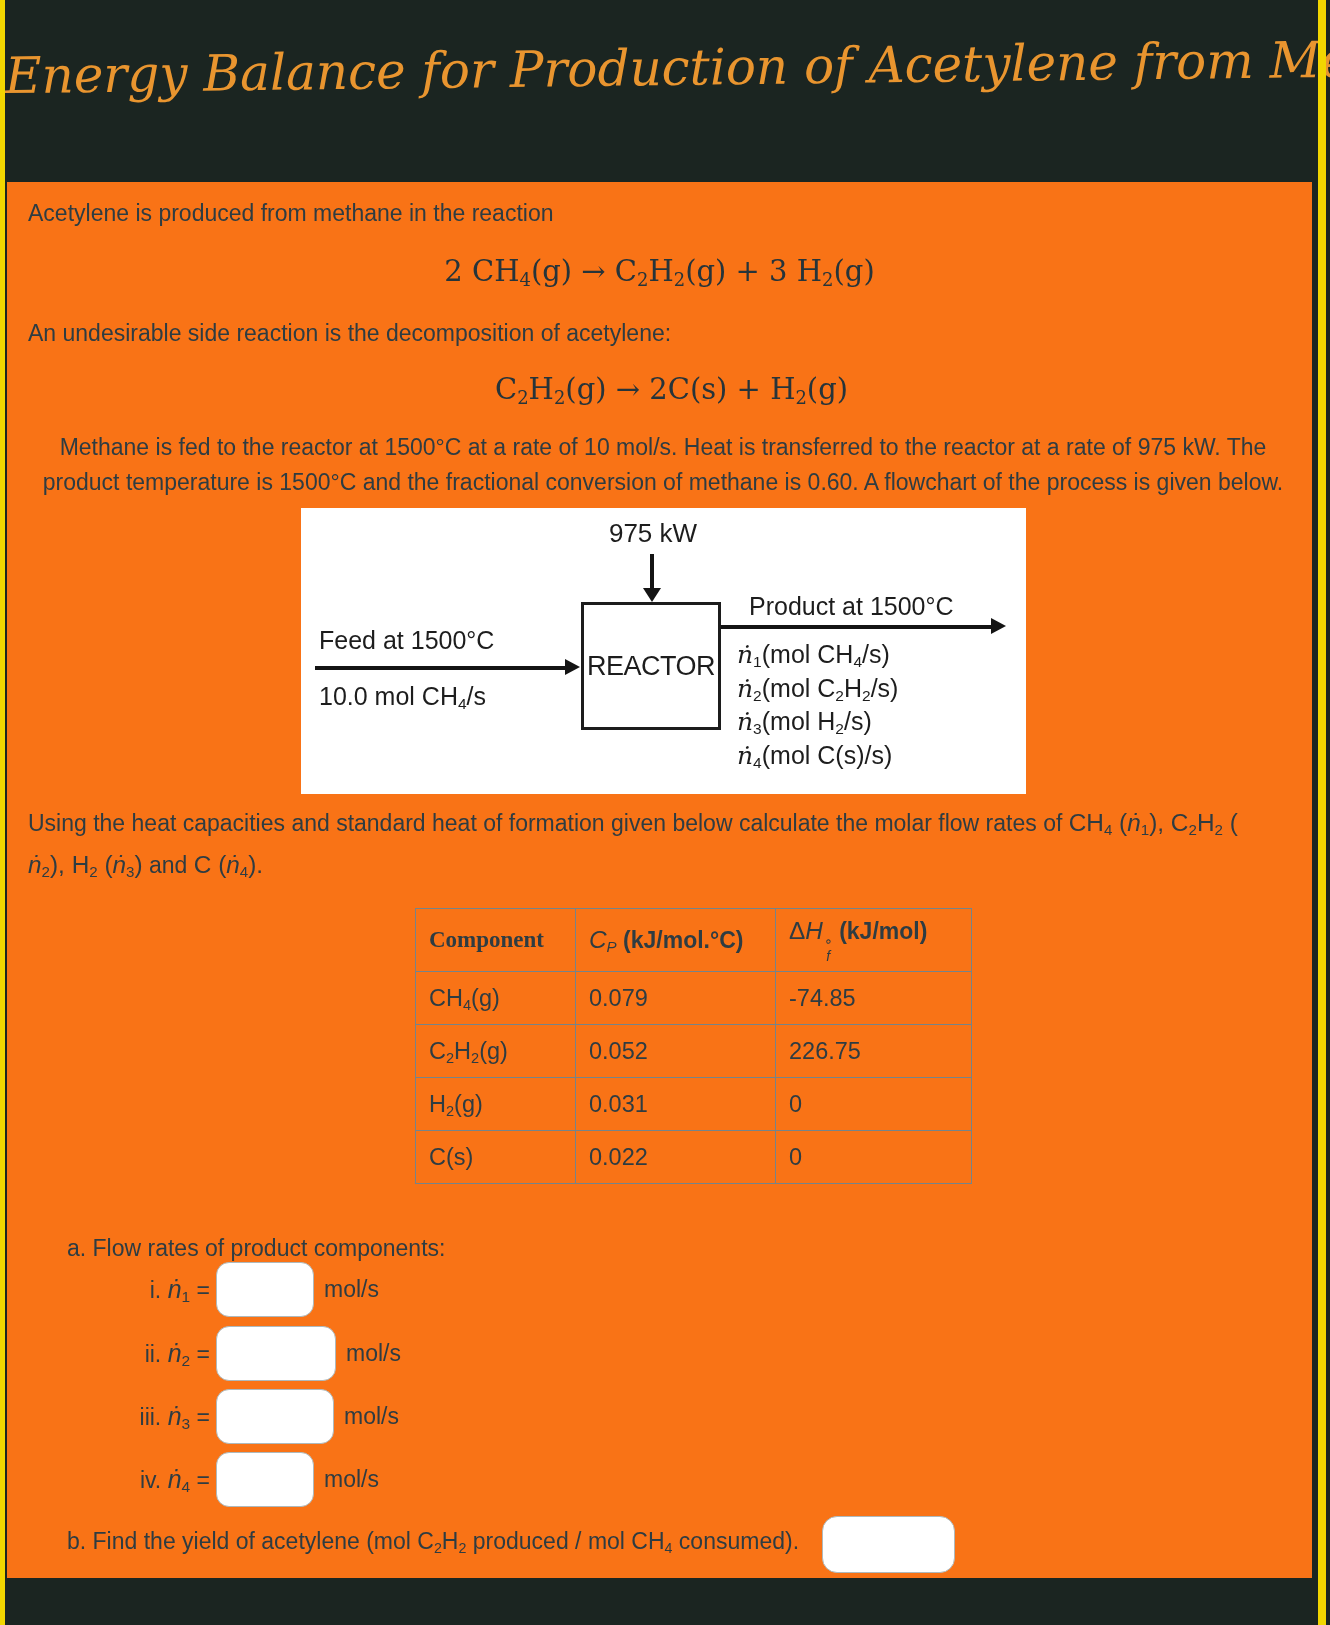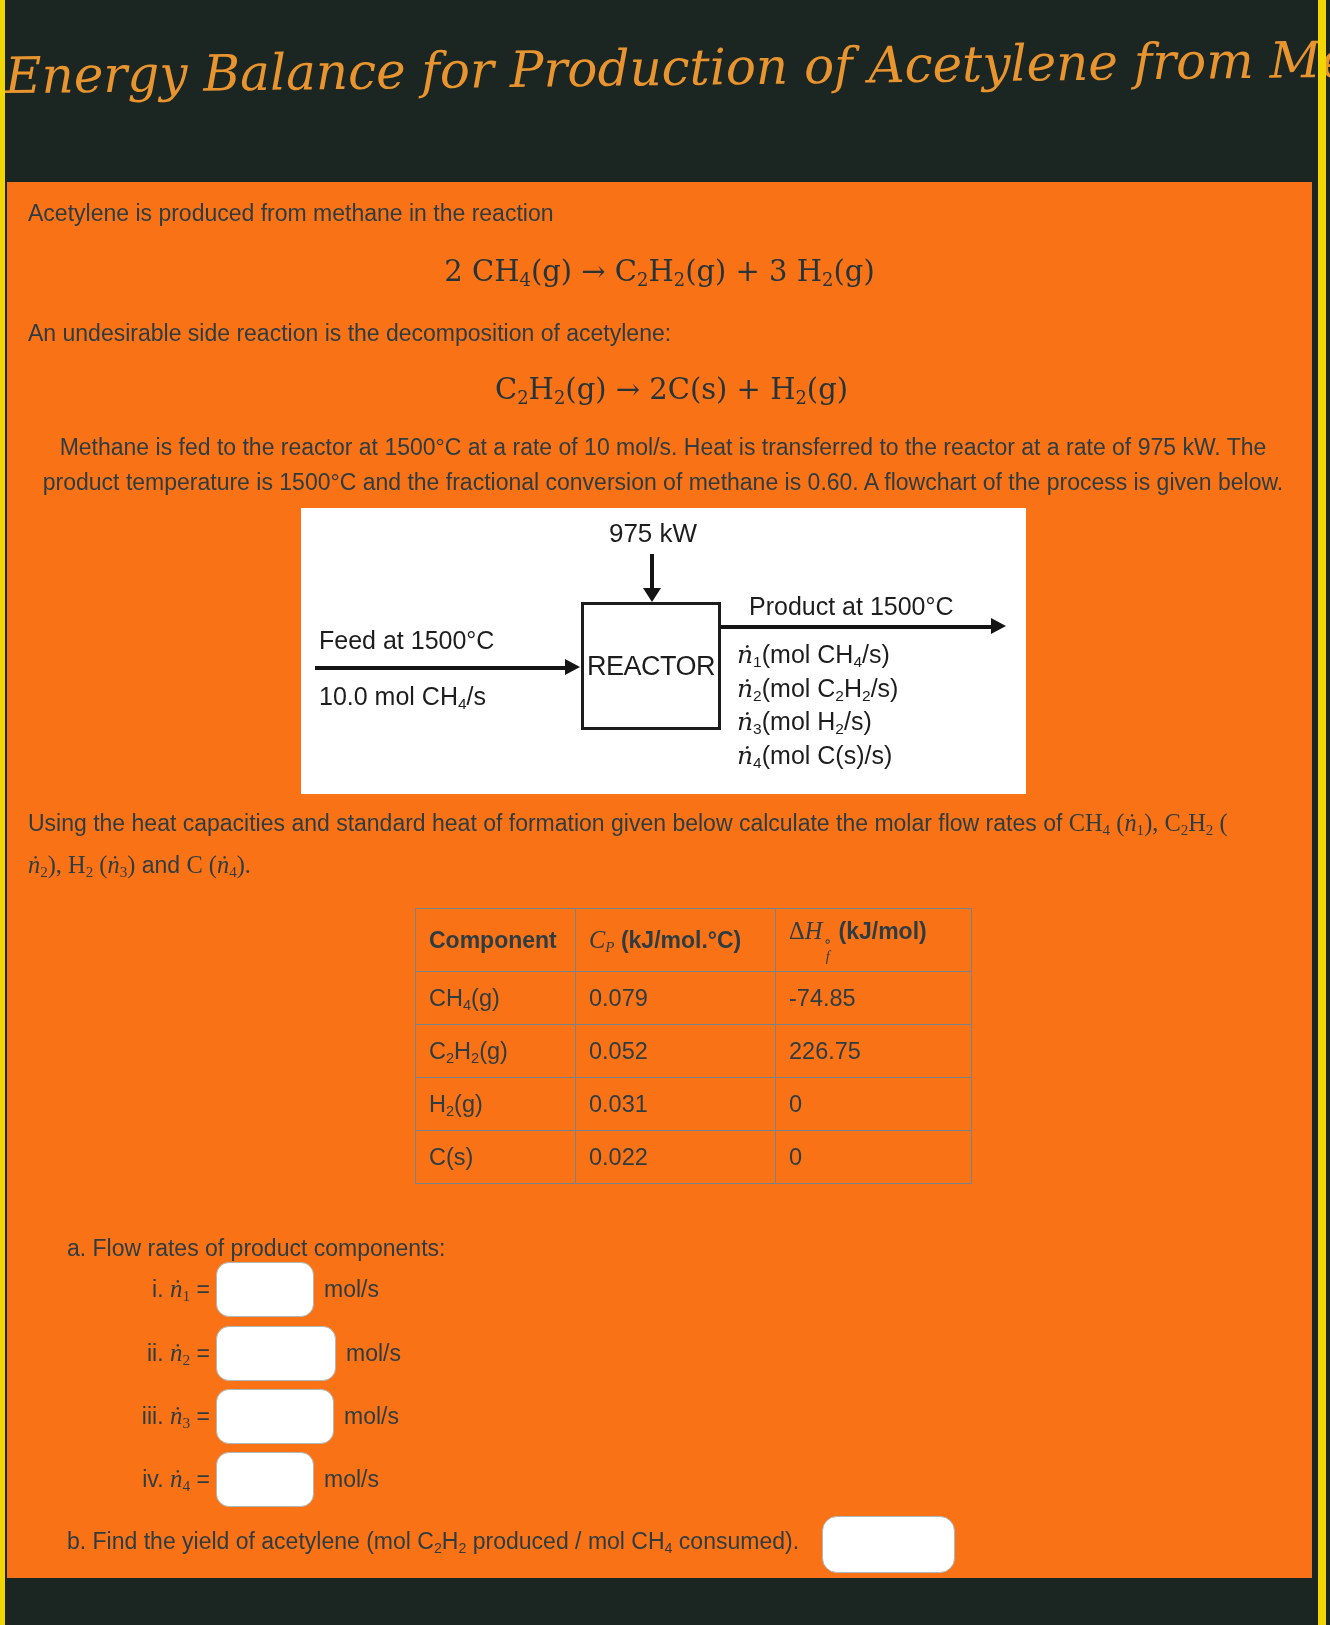--- a/index.html
+++ b/index.html
@@ -23,21 +23,21 @@
   .content{
     position:absolute;left:7px;top:182px;width:1305px;height:1396px;
     background:#f97316;color:#2e3c42;
   }
   .para{position:absolute;left:21px;font-size:23px;line-height:34.5px;color:#2e3c42;}
   .equation{
     position:absolute;left:0;width:100%;text-align:center;
     font-family:"DejaVu Serif", serif;font-size:29px;color:#26343a;
   }
   sub{font-size:0.62em;vertical-align:-0.28em;line-height:0;}
-  .m{font-family:Liberation Serif, serif;font-weight:400;font-size:1.06em;}
+  .m{font-family:Liberation Sans, sans-serif;font-weight:400;font-size:1.06em;}
   .nd{font-family:"DejaVu Serif", serif;font-style:italic;}
   .ss{display:inline-flex;flex-direction:column;align-items:center;font-size:0.58em;line-height:1.02;vertical-align:-0.55em;margin-left:1px;}
 
   
   .flowchart{position:absolute;left:294px;top:326px;width:725px;height:286px;background:#ffffff;color:#1d1d1d;}
   .fc-text{position:absolute;font-size:25px;color:#1d1d1d;white-space:nowrap;}
   .reactor-box{
     position:absolute;left:280px;top:94px;width:140px;height:128px;
     border:3px solid #1c1c1c;box-sizing:border-box;
     display:flex;align-items:center;justify-content:center;
@@ -50,21 +50,21 @@
   .datatable{
     position:absolute;left:408px;top:726px;border-collapse:collapse;
     font-size:23px;color:#2e3c42;
   }
   .datatable th,.datatable td{
     border:1.5px solid #75848a;padding:0 0 0 13px;text-align:left;vertical-align:middle;
   }
   .datatable th{font-weight:700;height:62px;font-size:23px;}
   .datatable th .m{font-weight:400;}
   .datatable td{height:52px;font-size:23.5px;}
-  .col-comp{width:146px;} .col-cp{width:186px;} .col-dh{width:182px;}
+  .col-comp{width:146px;font-family:Liberation Serif, serif;} .col-cp{width:186px;} .col-dh{width:182px;}
 
   
   .a-heading{position:absolute;left:60px;top:1053px;font-size:23px;}
   .ans-row{position:absolute;left:53px;display:flex;align-items:center;height:56px;}
   .ans-label{width:150px;text-align:right;font-size:23px;}
   .ans-label .m{font-size:25px;}
   .ans-input{
     margin-left:6px;height:55px;border:1.6px solid #aeb9bc;border-radius:13px;
     background:#ffffff;outline:none;box-sizing:border-box;
     font-family:"Liberation Sans", sans-serif;font-size:24px;padding:0 10px;color:#2e3c42;

